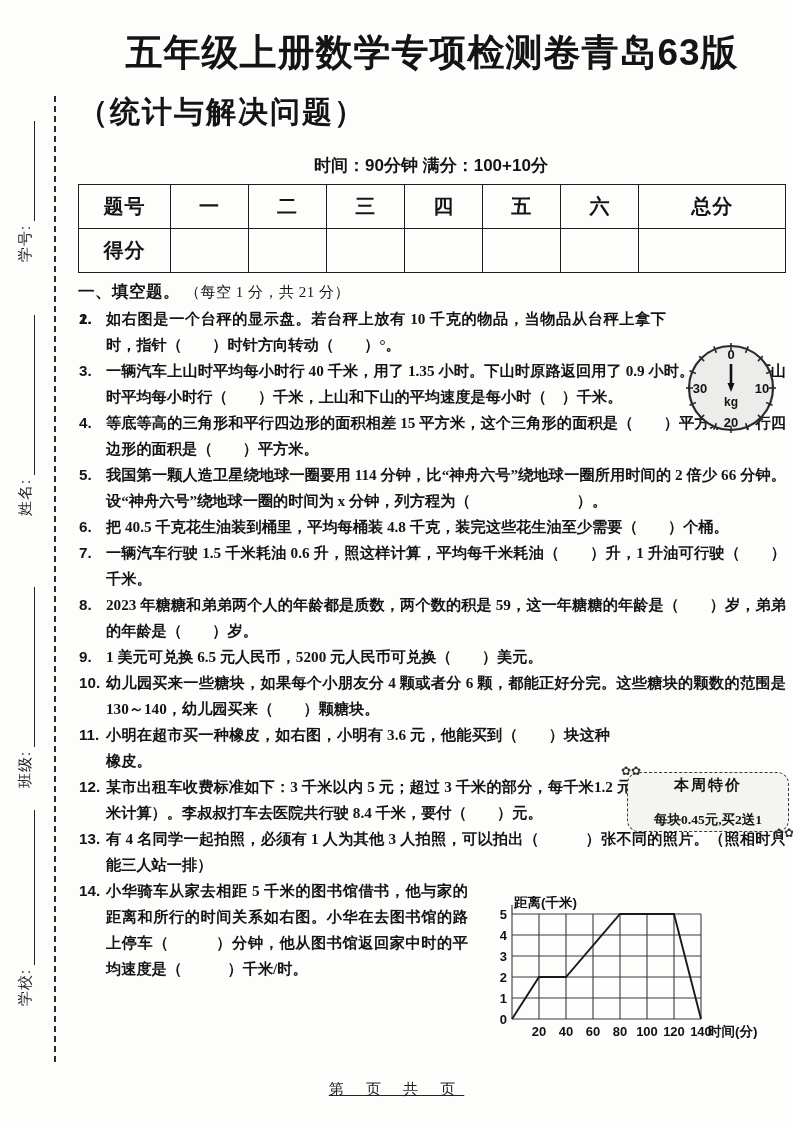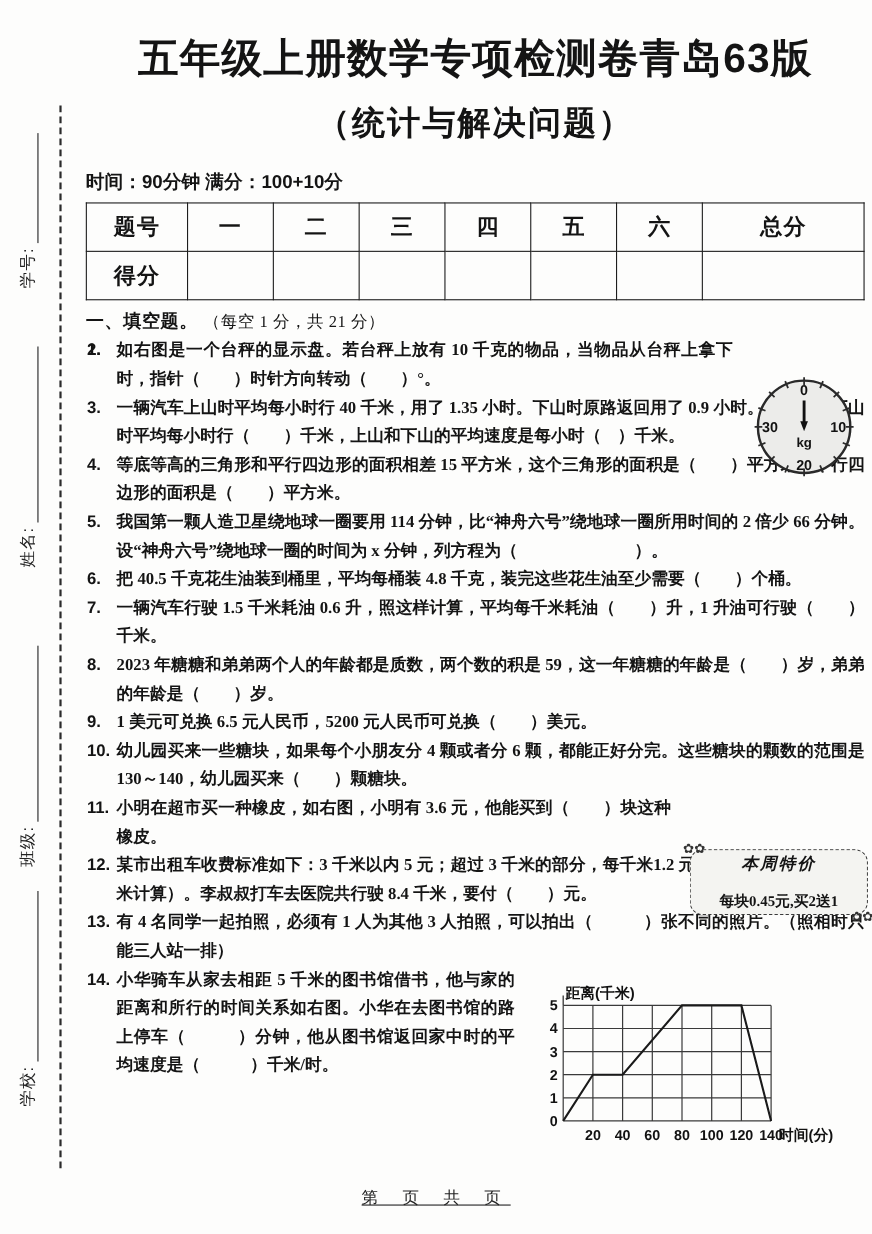--- a/index.html
+++ b/index.html
@@ -16,22 +16,22 @@
     font-size:15px;color:#222;white-space:nowrap;letter-spacing:1px;
   }
   .side-field .blank-line{display:inline-block;border-bottom:1.6px solid #222;height:14px;margin-left:4px;}
   .sf-1{top:262px;width:165px;} .sf-1 .blank-line{width:100px;}
   .sf-2{top:516px;width:225px;} .sf-2 .blank-line{width:160px;}
   .sf-3{top:788px;width:225px;} .sf-3 .blank-line{width:160px;}
   .sf-4{top:1006px;width:220px;} .sf-4 .blank-line{width:155px;}
   
   .main{position:absolute;left:78px;top:32px;width:708px;}
   .title{font-size:37px;font-weight:bold;text-align:center;letter-spacing:1px;line-height:1.15;}
-  .subtitle{font-size:30px;font-weight:bold;text-align:center;margin-top:17px;letter-spacing:2px;}
-  .info-line{text-align:left;font-size:17px;font-weight:bold;margin-top:21px;padding-right:2px;}
+  .subtitle{font-size:30px;font-weight:bold;text-align:left;margin-top:17px;letter-spacing:2px;}
+  .info-line{text-align:center;font-size:17px;font-weight:bold;margin-top:21px;padding-right:2px;}
   
   .score-table{width:100%;border-collapse:collapse;margin-top:7px;}
   .score-table td{
     border:1.8px solid #1d1d1d;height:41px;text-align:center;
     font-size:20px;font-weight:bold;letter-spacing:1px;font-family:Liberation Serif, serif;
   }
   .score-table td:first-child{width:13%;}
   
   .section-title{margin-top:8px;font-size:16.5px;font-weight:bold;letter-spacing:.5px;}
   .section-title .note{font-weight:normal;font-size:15px;font-family:"Liberation Serif","DejaVu Serif",serif;}
@@ -45,21 +45,21 @@
   .q11{padding-right:176px;}
   .q14{padding-right:318px;}
   
   .dial-fig{position:absolute;left:676px;top:338px;width:110px;height:100px;}
   .price-fig{
     position:absolute;left:627px;top:772px;width:160px;height:58px;
     border:1.6px dashed #3a3a3a;border-radius:12px;background:#f4f4f1;
     display:flex;flex-direction:column;justify-content:center;align-items:center;
     font-family:"Liberation Serif","DejaVu Serif",serif;
   }
-  .price-fig .l1{font-size:15px;font-weight:bold;letter-spacing:2px;font-style:italic;}
+  .price-fig .l1{font-size:15px;font-weight:bold;letter-spacing:2px;}
   .price-fig .l2{font-size:13.5px;font-weight:bold;margin-top:16px;}
   .price-deco{position:absolute;font-size:12px;color:#333;line-height:1;}
   .pd-tl{left:-7px;top:-8px;} .pd-br{right:-6px;bottom:-8px;}
   .chart-fig{position:absolute;left:486px;top:896px;width:306px;height:170px;}
   
   .footer{position:absolute;left:0;right:0;top:1080px;text-align:center;
     font-size:15px;letter-spacing:9px;color:#222;text-decoration:underline;}
 </style>
 </head>
 <body>

